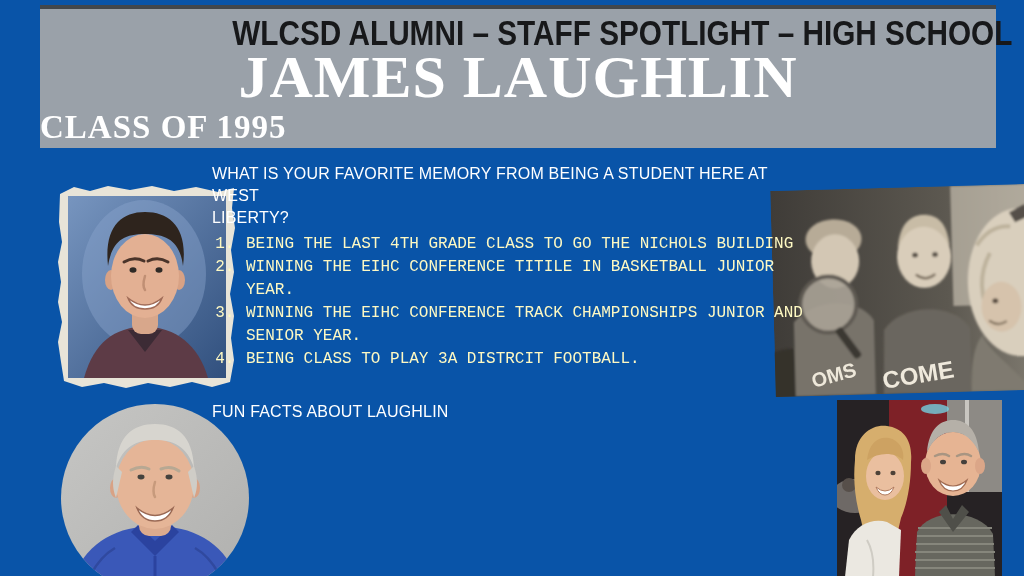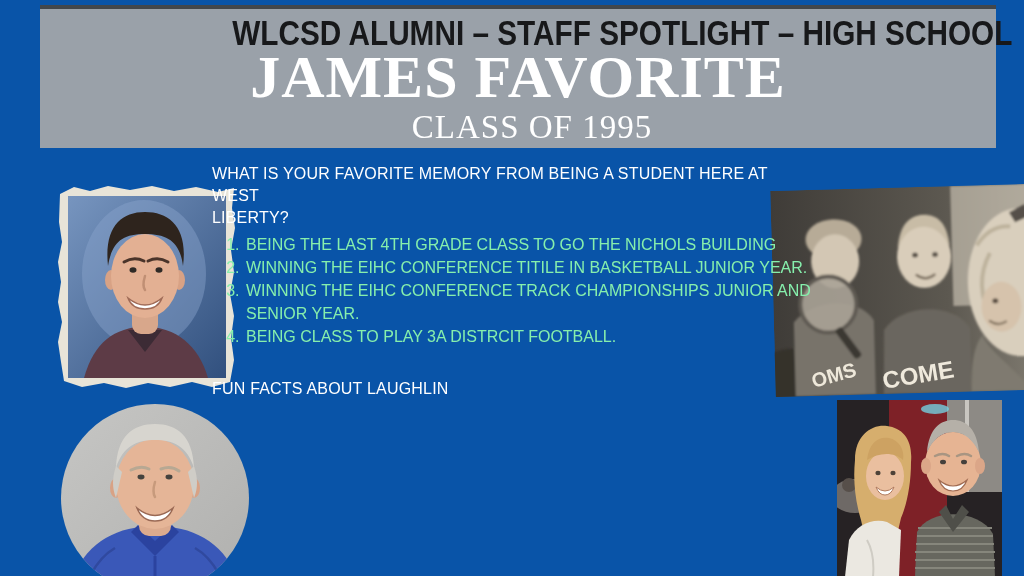--- a/index.html
+++ b/index.html
@@ -17,61 +17,61 @@
     position:absolute;left:130px;top:4px;width:830px;text-align:center;
     font-size:35px;font-weight:bold;color:#17181a;white-space:nowrap;
     transform:scaleX(0.85);transform-origin:50% 50%;letter-spacing:0;
   }
   .spotlight-name{
     position:absolute;left:0;top:38px;width:956px;margin:0;text-align:center;
     font-family:"Liberation Serif","DejaVu Serif",serif;
     font-size:60px;font-weight:bold;color:#ffffff;letter-spacing:1px;line-height:1;
   }
   .class-year{
-    position:absolute;left:0;top:102px;width:984px;text-align:center;
+    position:absolute;left:0;top:102px;width:984px;text-align:left;
     font-family:"Liberation Serif","DejaVu Serif",serif;
-    font-size:33px;font-weight:normal;color:#ffffff;letter-spacing:1px;line-height:1;
+    font-size:33px;font-weight:bold;color:#ffffff;letter-spacing:1px;line-height:1;
   }
   .logo{position:absolute;left:6px;top:16px;width:128px;height:102px;}
   .logo svg{width:100%;height:100%;}
   
   .photo{position:absolute;}
   .photo svg{width:100%;height:100%;display:block;}
   .yearbook{left:16px;top:168px;width:182px;height:206px;}
   .celebration{left:733px;top:171px;width:290px;height:206px;transform:rotate(-1.6deg);}
   .headshot{left:21px;top:388px;width:188px;height:188px;border-radius:50%;overflow:hidden;}
   .couple{left:797px;top:384px;width:165px;height:177px;}
   
   .content{position:absolute;left:212px;top:163px;width:600px;color:#ffffff;}
   .content h2{
     margin:0;font-size:16px;font-weight:normal;line-height:22px;
     letter-spacing:0.2px;white-space:pre-line;color:#ffffff;
   }
   .content .answer{margin:1px 0 0 0;font-size:16px;line-height:22px;color:#eef2f7;font-weight:normal;}
   ol.memory-list{
-    margin:4px 0 16px 0;padding:0 0 0 32px;font-size:16px;line-height:23px;color:#86efac;
+    margin:4px 0 16px 0;padding:0 0 0 32px;font-size:16px;line-height:23px;color:#fef9c3;font-family:Liberation Mono, monospace;
   }
   ol.memory-list li{padding-left:2px;white-space:pre-line;}
   .q2{margin-top:8px;}
   .facts{margin-top:30px;}
   ul.facts-list{
     margin:4px 0 0 0;padding:0 0 0 34px;font-size:16px;line-height:22px;
     color:#eef2f7;list-style:disc;
   }
   ul.facts-list li{padding-left:4px;}
   ul.facts-list li::marker{color:#ffffff;font-size:14px;}
 </style>
 </head>
 <body>
 
 <div class="stage">
 
   <header class="banner">
     <div class="banner-title">WLCSD ALUMNI – STAFF SPOTLIGHT – HIGH SCHOOL</div>
-    <h1 class="spotlight-name">JAMES FAVORITE</h1>
+    <h1 class="spotlight-name">JAMES LAUGHLIN</h1>
     <div class="class-year">CLASS OF 1995</div>
   </header>
 
   <figure class="photo yearbook" aria-label="Yearbook portrait of James Laughlin, class of 1995">
     <svg viewBox="0 0 182 206">
       <defs>
         <linearGradient id="ybg" x1="0" y1="0" x2="1" y2="1">
           <stop offset="0" stop-color="#7795bf"></stop>
             <stop offset="1" stop-color="#31507e"></stop>
         </linearGradient>

